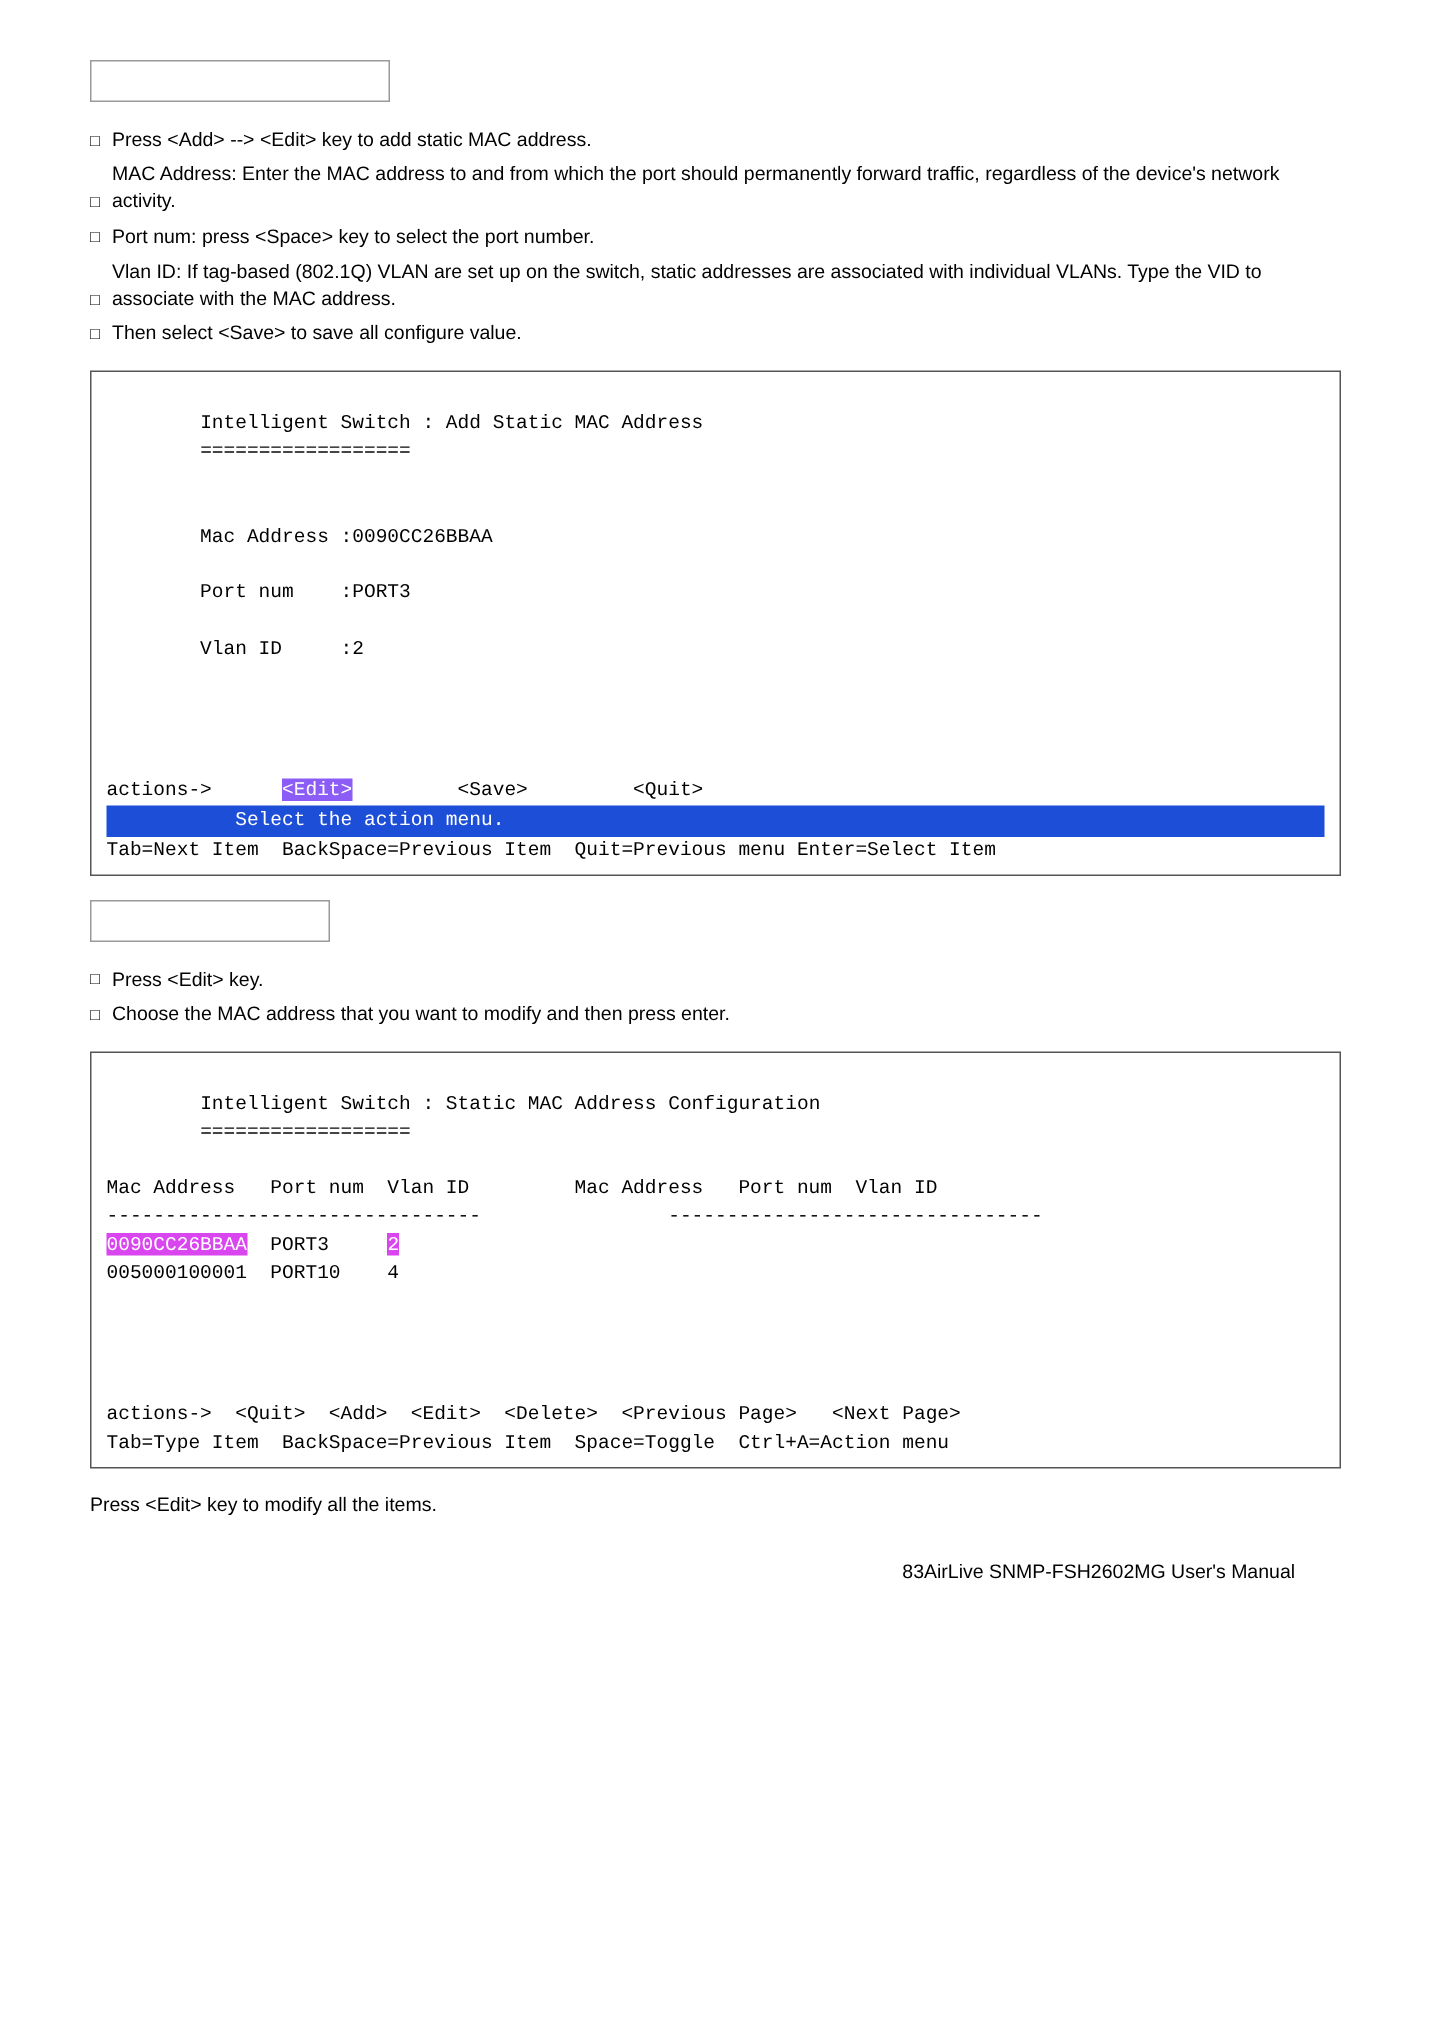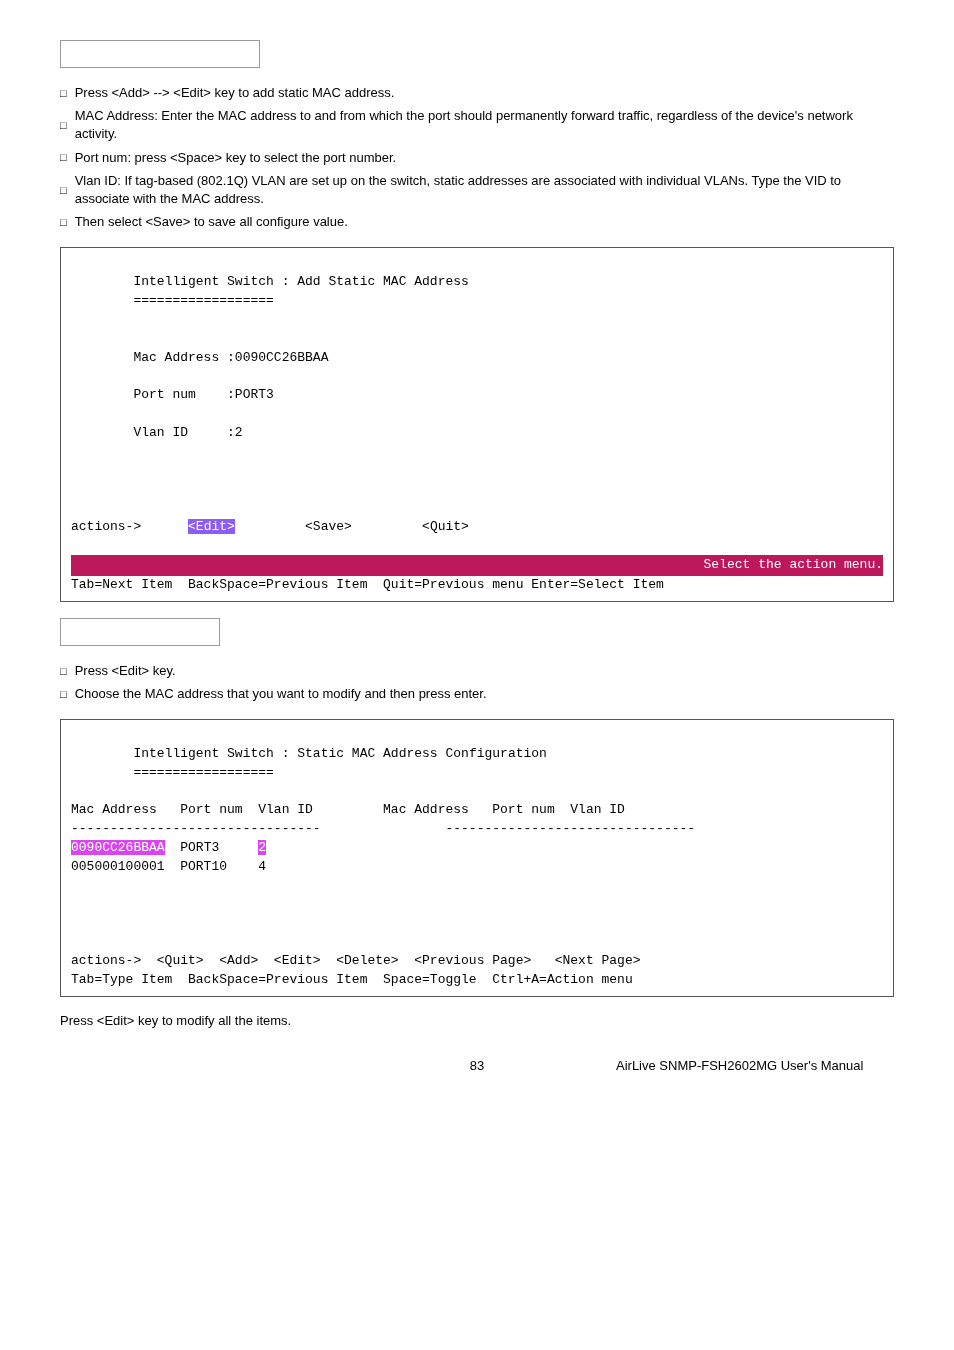--- a/index.html
+++ b/index.html
@@ -17,21 +17,21 @@
       width: 200px;
       height: 28px;
       margin-bottom: 16px;
     }
     .bullet-list {
       list-style: none;
       margin-bottom: 16px;
     }
     .bullet-list li {
       display: flex;
-      align-items: center;
+      align-items: flex-end;
       margin-bottom: 5px;
       font-size: 13px;
       line-height: 1.4;
     }
     .bullet-list li::before {
       content: "□";
       font-size: 11px;
       margin-right: 8px;
       margin-top: 1px;
       flex-shrink: 0;
@@ -55,27 +55,26 @@
       border: 1px solid #999;
       width: 160px;
       height: 28px;
       margin-bottom: 16px;
     }
     .selected-cell {
       background: #d946ef;
       color: #fff;
     }
     .action-line {
-      background: #be185d;
+      background: #1d4ed8;
       color: #fff;
       padding: 1px 0;
       display: block;
       width: 100%;
-      text-align: right;
-      margin-top: 18px;
+      text-align: left;
     }
   </style>
 </head>
 <body>
 
 <div class="top-box"></div>
 
 <ul class="bullet-list">
   <li>
       <span>Press &lt;Add&gt; --&gt; &lt;Edit&gt; key to add static MAC address.</span>
@@ -134,19 +133,19 @@
 
 
 
 <span>actions-&gt;  &lt;Quit&gt;  &lt;Add&gt;  &lt;Edit&gt;  &lt;Delete&gt;  &lt;Previous Page&gt;   &lt;Next Page&gt;</span>
 <span>Tab=Type Item  BackSpace=Previous Item  Space=Toggle  Ctrl+A=Action menu</span></div>
 
 <p>Press &lt;Edit&gt; key to modify all the items.</p>
 
 <div style="display:flex; justify-content:space-between; align-items:flex-end; margin-top:30px;">
   <div style="flex:1;"></div>
-  <div style="flex:1; text-align:center;">
+  <div style="flex:1; text-align:right;">
     <span>83</span>
   </div>
   <div style="flex:1; ">
     <span>AirLive SNMP-FSH2602MG User's Manual</span>
   </div>
 </div>
 
 </body></html>

